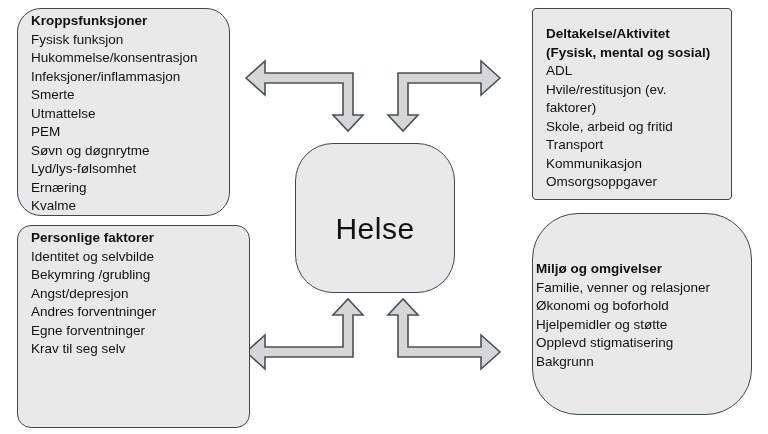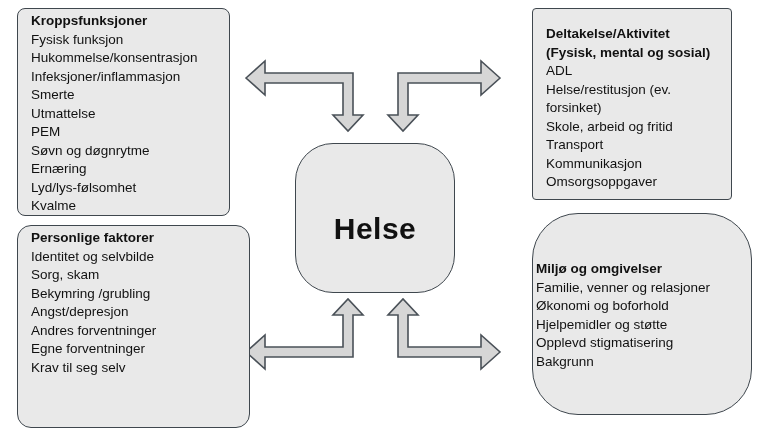--- a/index.html
+++ b/index.html
@@ -18,33 +18,33 @@
   .dbox {
     position: absolute;
     background: var(--box-fill, #e9e9e9);
     border: 1.5px solid var(--box-border, #3f474e);
     font-size: 13.5px;
     line-height: 18.5px;
   }
   .dbox .title { font-weight: bold; white-space: nowrap; }
   .dbox .item { white-space: normal; }
 
-  .box-tl { left: 17px;  top: 8px;   width: 213px; height: 208px; border-radius: 8px; padding: 3px 8px 0 13px; }
+  .box-tl { left: 17px;  top: 8px;   width: 213px; height: 208px; border-radius: 24px; padding: 3px 8px 0 13px; }
   .box-bl { left: 17px;  top: 225px; width: 233px; height: 203px; border-radius: 14px; padding: 3px 8px 0 13px; }
   .box-tr { left: 532px; top: 8px;   width: 200px; height: 192px; border-radius: 4px; padding: 16px 16px 0 13px; }
   .box-br { left: 532px; top: 213px; width: 220px; height: 202px; border-radius: 46px; padding: 46px 8px 0 3px; }
 
   .box-center {
     left: 295px; top: 143px; width: 160px; height: 150px;
     border-radius: 38px;
     display: flex; align-items: center; justify-content: center;
     padding: 0;
   }
   .box-center .center-label {
-    font-weight: bold;
+    font-weight: normal;
     font-size: 30px;
     letter-spacing: 0.5px;
     margin-top: 23px;
   }
 
   svg.connectors {
     position: absolute;
     left: 0; top: 0;
     width: 768px; height: 434px;
     pointer-events: none;
@@ -70,41 +70,40 @@
 
   <div class="dbox box-tl">
     <div class="title">Kroppsfunksjoner</div>
     <div class="item">Fysisk funksjon</div>
     <div class="item">Hukommelse/konsentrasjon</div>
     <div class="item">Infeksjoner/inflammasjon</div>
     <div class="item">Smerte</div>
     <div class="item">Utmattelse</div>
     <div class="item">PEM</div>
     <div class="item">Søvn og døgnrytme</div>
+    <div class="item">Lyd/lys-følsomhet</div>
     <div class="item">Ernæring</div>
-    <div class="item">Lyd/lys-følsomhet</div>
     <div class="item">Kvalme</div>
   </div>
 
   <div class="dbox box-bl">
     <div class="title">Personlige faktorer</div>
     <div class="item">Identitet og selvbilde</div>
-    <div class="item">Sorg, skam</div>
     <div class="item">Bekymring /grubling</div>
     <div class="item">Angst/depresjon</div>
     <div class="item">Andres forventninger</div>
     <div class="item">Egne forventninger</div>
     <div class="item">Krav til seg selv</div>
   </div>
 
   <div class="dbox box-tr">
     <div class="title">Deltakelse/Aktivitet</div>
     <div class="title">(Fysisk, mental og sosial)</div>
     <div class="item">ADL</div>
-    <div class="item">Helse/restitusjon (ev. forsinket)</div>
+    <div class="item">Hvile/restitusjon (ev. faktorer)</div>
     <div class="item">Skole, arbeid og fritid</div>
     <div class="item">Transport</div>
     <div class="item">Kommunikasjon</div>
     <div class="item">Omsorgsoppgaver</div>
   </div>
 
   <div class="dbox box-br">
     <div class="title">Miljø og omgivelser</div>
     <div class="item">Familie, venner og relasjoner</div>
     <div class="item">Økonomi og boforhold</div>

